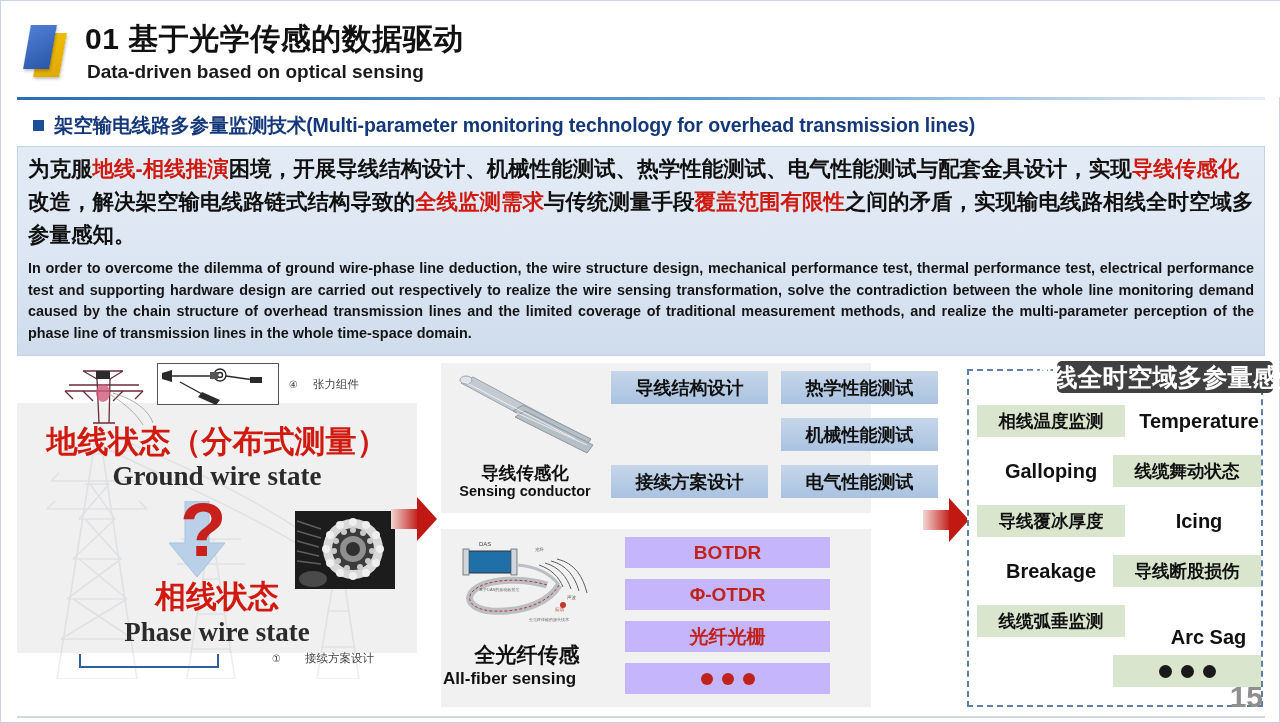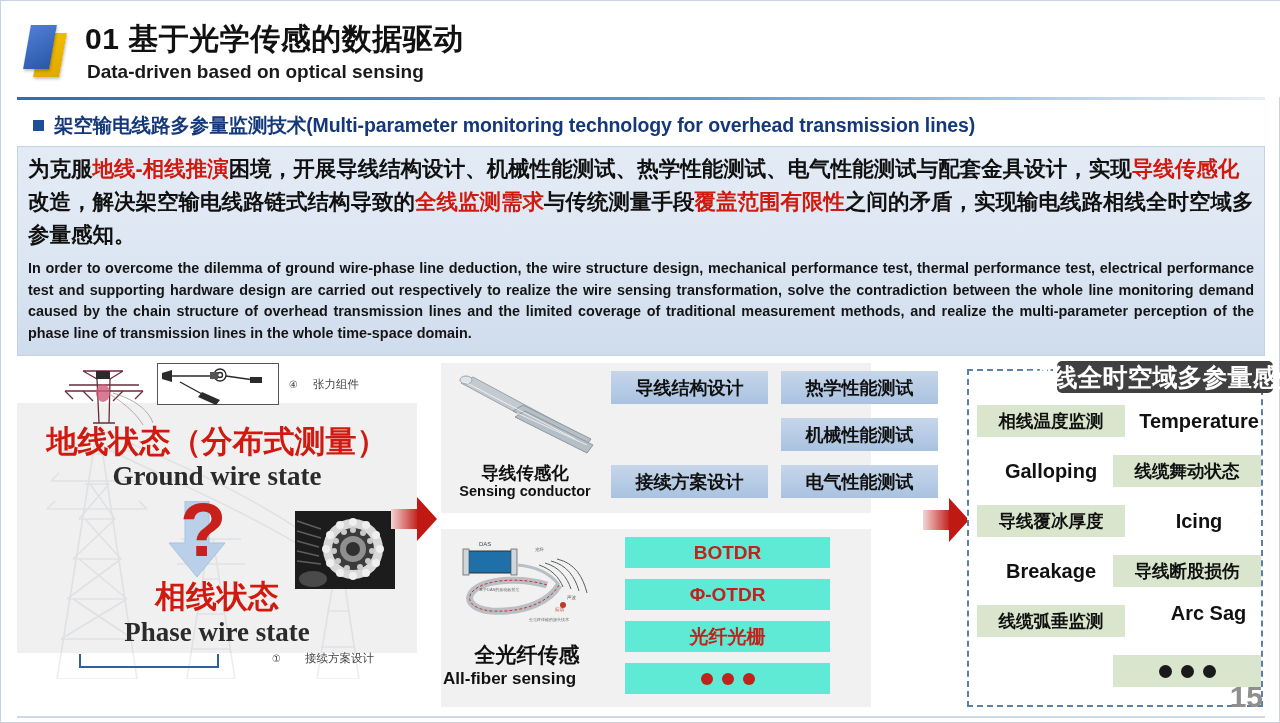--- a/index.html
+++ b/index.html
@@ -202,21 +202,21 @@
   .mid2-cap-cn {
     position: absolute; left: 6px; top: 112px; width: 160px; text-align: center;
     font-size: 21px; font-weight: bold; color: #111; white-space: nowrap;
   }
   .mid2-cap-en {
     position: absolute; left: 2px; top: 140px; width: 168px; text-align: left;
     font-size: 17px; font-weight: bold; color: #111; white-space: nowrap;
   }
   .orange-chip {
     position: absolute; left: 184px; width: 205px; height: 31px;
-    background: #5eead4;
+    background: #c4b5fd;
     display: flex; align-items: center; justify-content: center;
     font-size: 19px; font-weight: bold; color: #c0231c;
     white-space: nowrap;
   }
   .orange-chip .dots { display: flex; gap: 9px; }
   .orange-chip .dots i {
     display: block; width: 12px; height: 12px; border-radius: 50%;
     background: #c0231c;
   }
 
@@ -474,21 +474,21 @@
     <div class="plain-lbl" style="left:960px;top:94px;">Galloping</div>
     <div class="green-chip" style="left:1096px;top:94px;">线缆舞动状态</div>
 
     <div class="green-chip" style="left:960px;top:144px;">导线覆冰厚度</div>
     <div class="plain-lbl" style="left:1108px;top:144px;">Icing</div>
 
     <div class="plain-lbl" style="left:960px;top:194px;">Breakage</div>
     <div class="green-chip" style="left:1096px;top:194px;">导线断股损伤</div>
 
     <div class="green-chip" style="left:960px;top:244px;">线缆弧垂监测</div>
-    <div class="plain-lbl" style="left:1108px;top:236px;padding-left:19px;">Arc Sag</div>
+    <div class="plain-lbl" style="left:1108px;top:260px;padding-left:19px;">Arc Sag</div>
 
     <div class="green-chip" style="left:1096px;top:294px;">
       <span class="dots">
           <i></i>
           <i></i>
           <i></i>
         </span>
     </div>
   </div>
 

